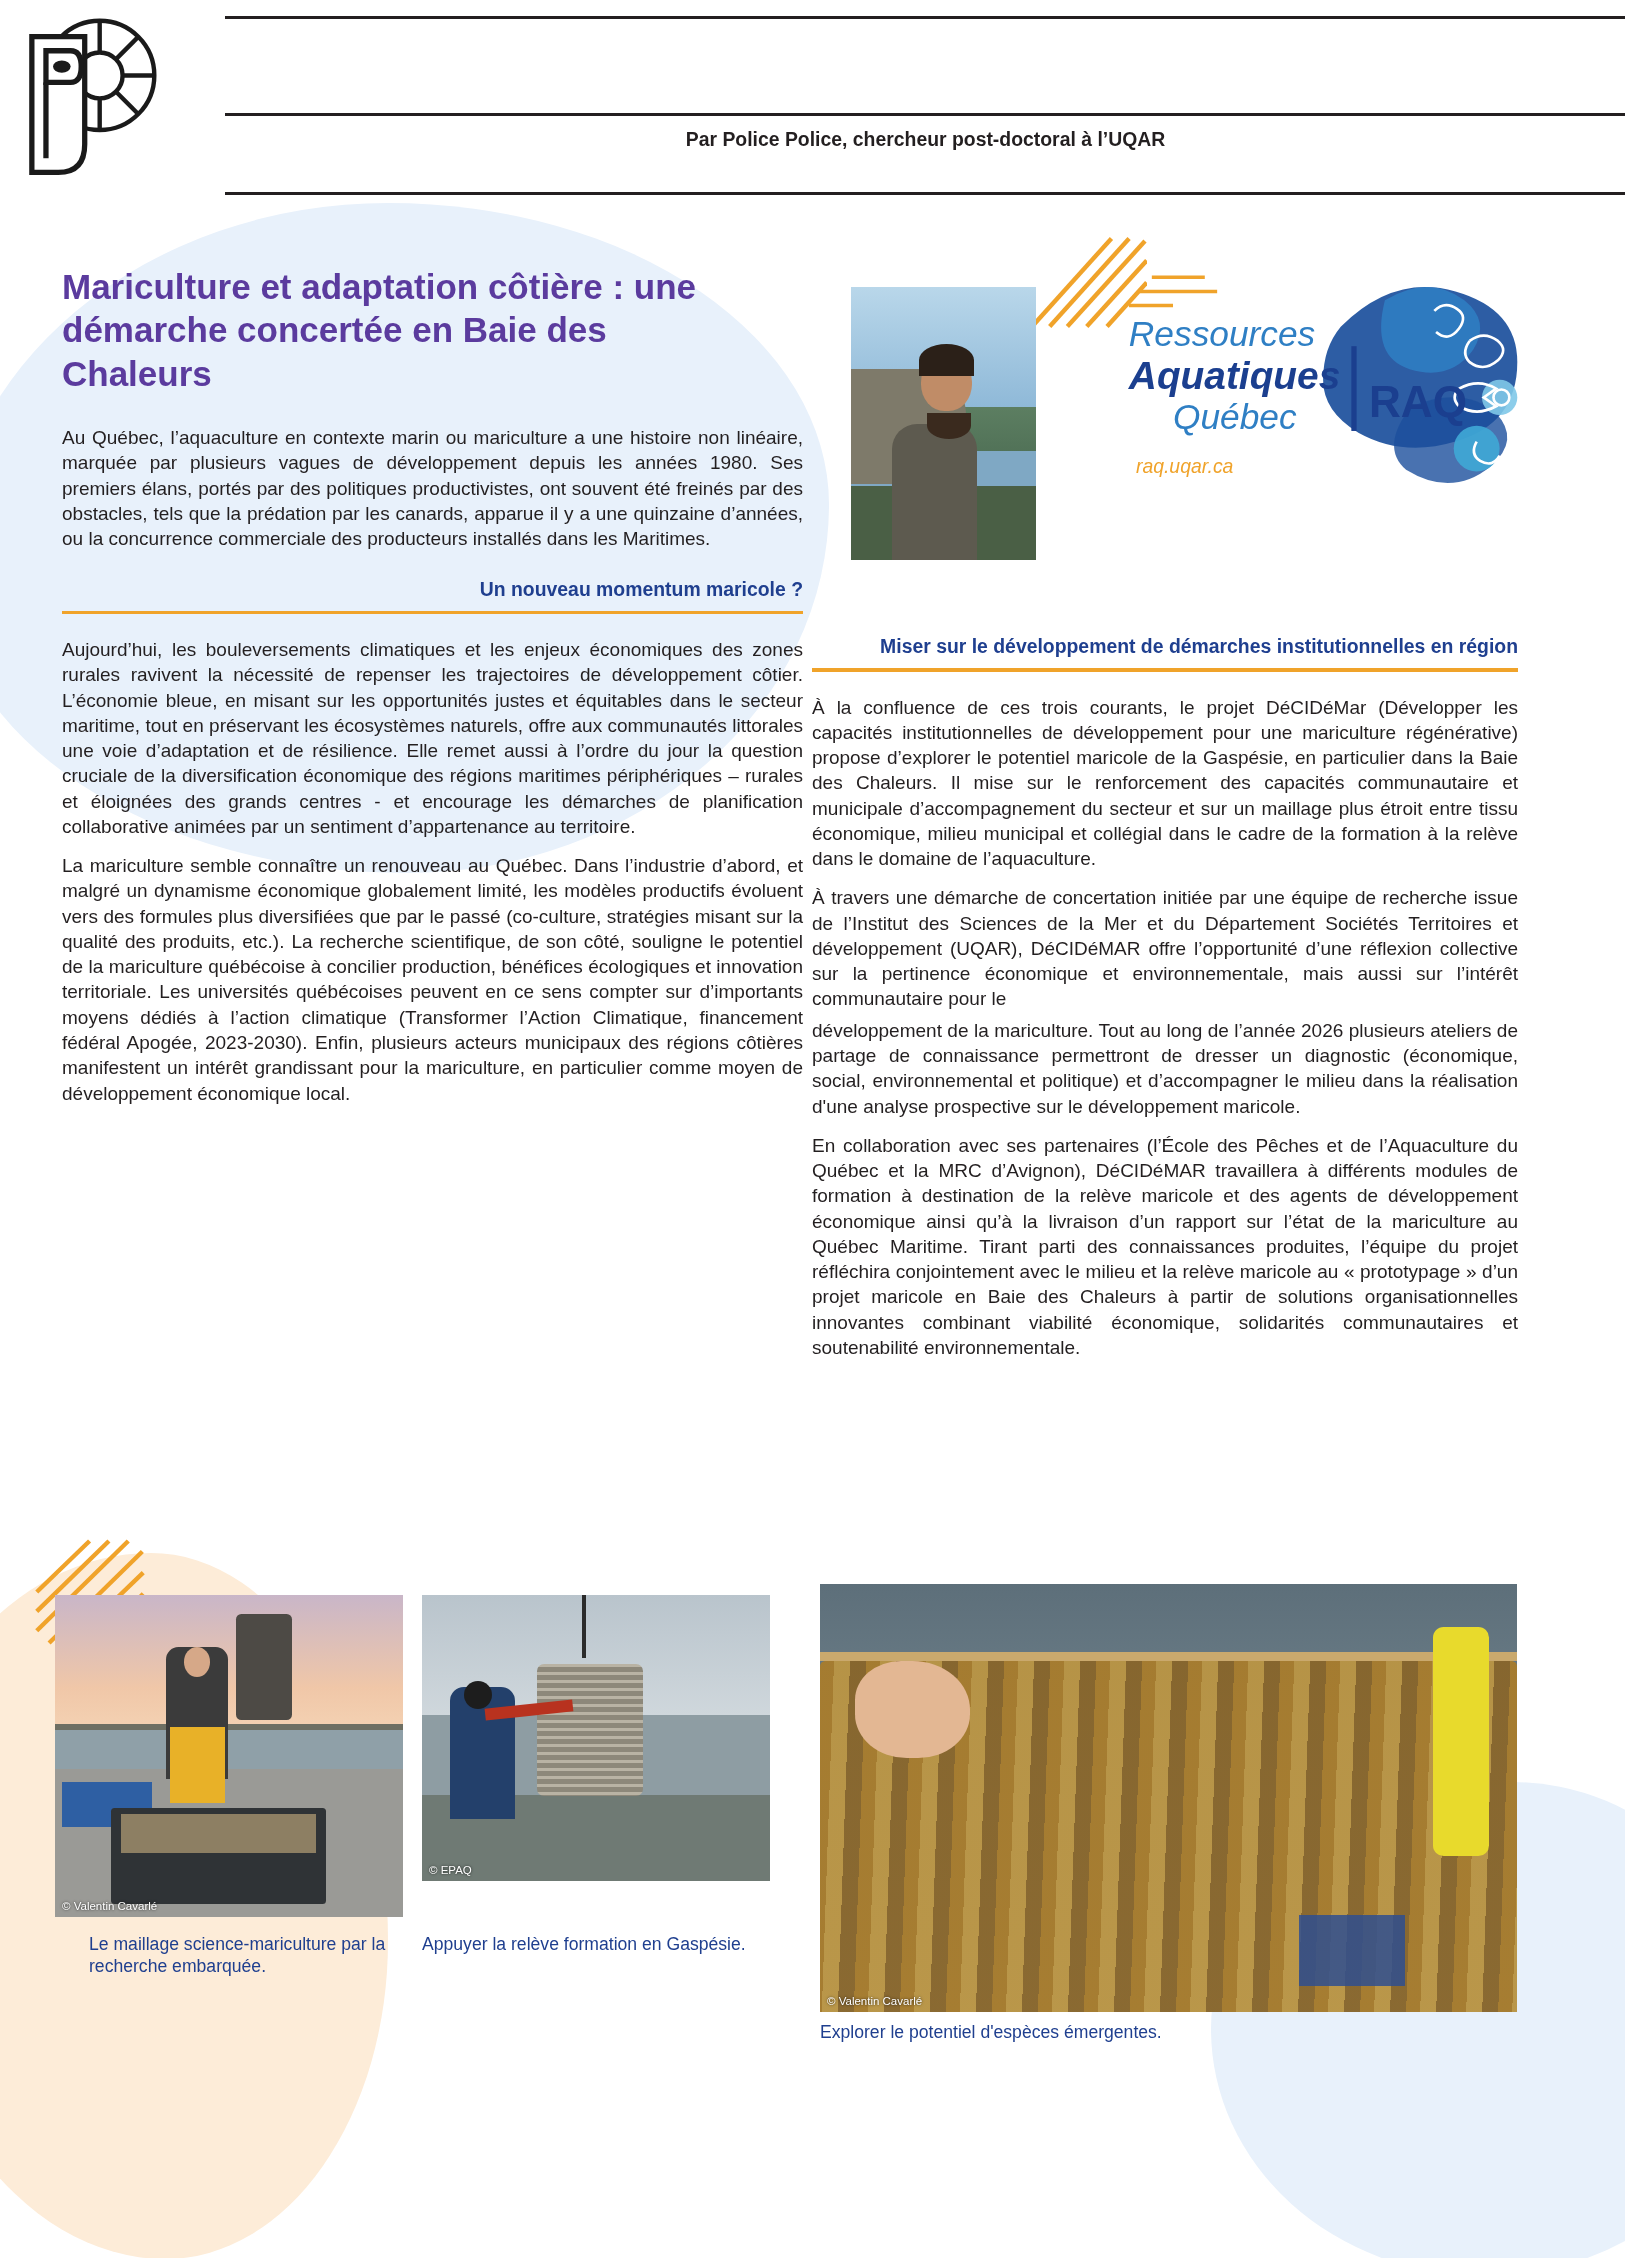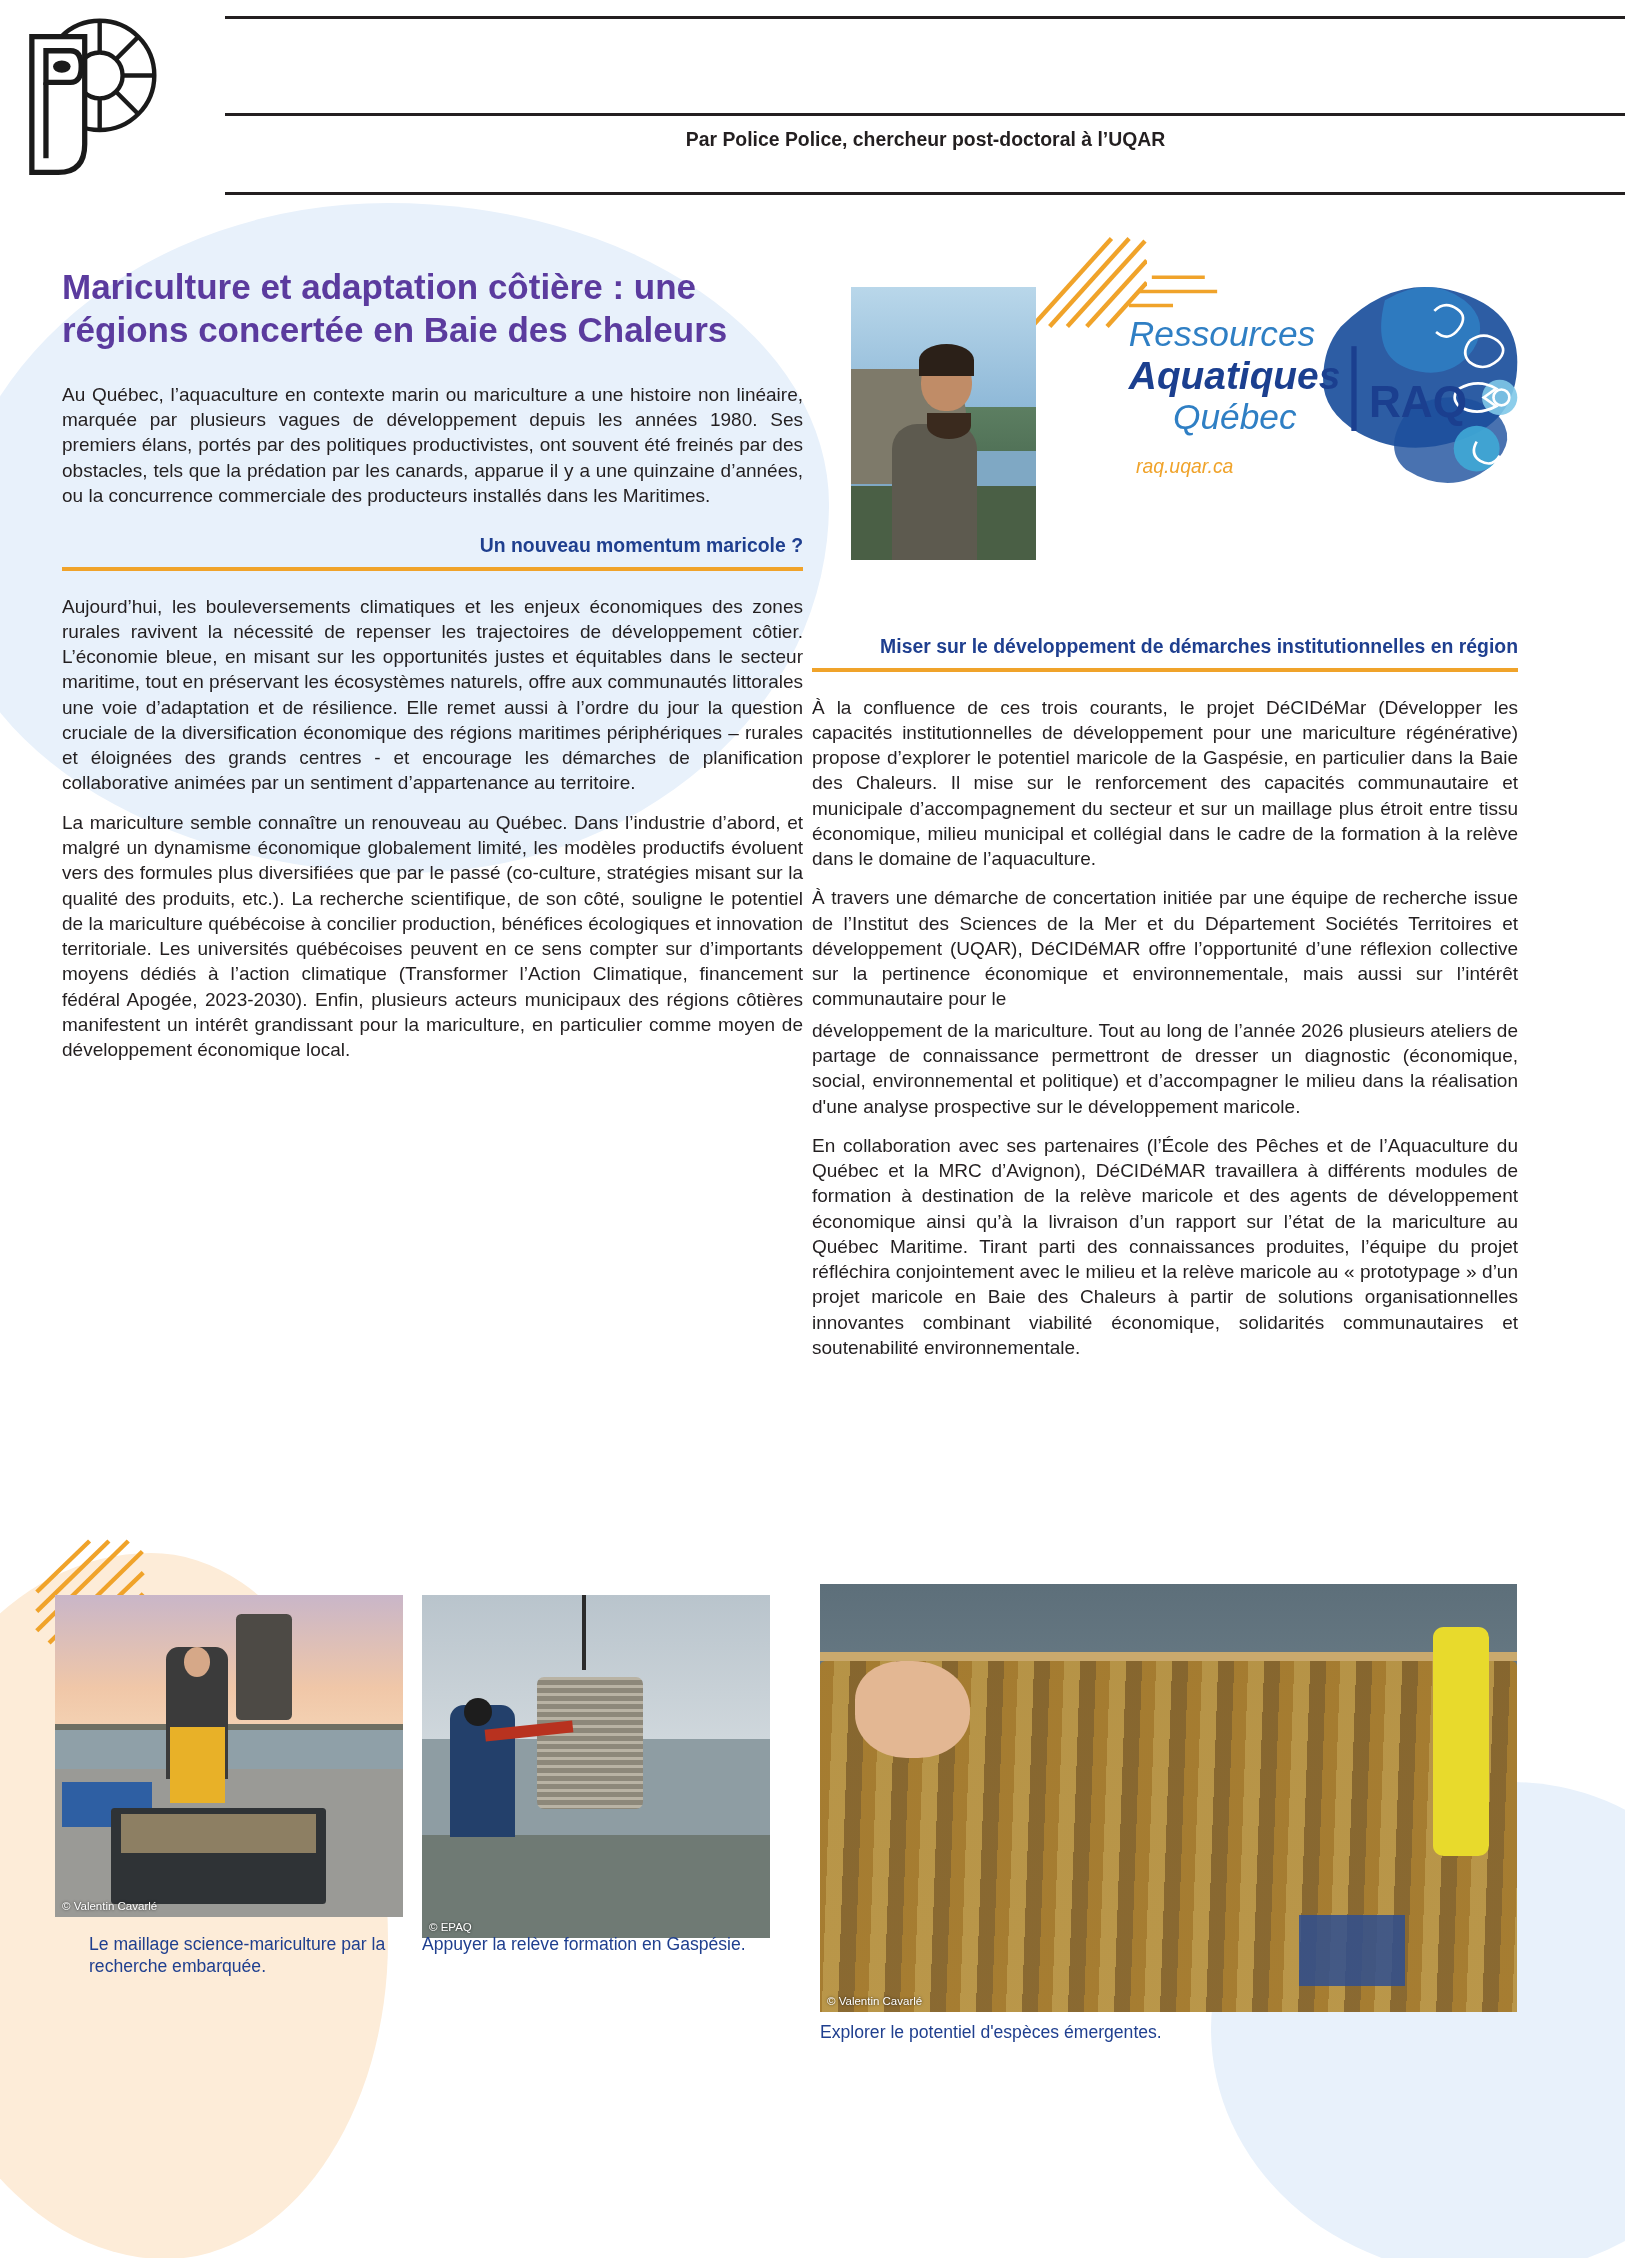--- a/index.html
+++ b/index.html
@@ -236,21 +236,21 @@
   #photo-1 .deck { position:absolute; left:0; bottom:0; width:100%; height:46%; background:#9a9a96; }
   #photo-1 .bin { position:absolute; left:16%; bottom:4%; width:62%; height:30%; background:#2f3336; border-radius:3.5px; }
   #photo-1 .binfill { position:absolute; left:19%; bottom:20%; width:56%; height:12%; background:#8d7f63; }
   #photo-1 .crate { position:absolute; left:2%; bottom:28%; width:26%; height:14%; background:#2e5fa3; }
   #photo-1 .person { position:absolute; left:32%; top:16%; width:62px; height:132px; background:#3b3b3b; border-radius:12.4px 12.4px 0 0; }
   #photo-1 .pants { position:absolute; left:33%; top:41%; width:55px; height:76px; background:#e8b128; }
   #photo-1 .face { position:absolute; left:37%; top:16%; width:26.5px; height:30px; background:#d6a888; border-radius:50%; }
   #photo-1 .tower { position:absolute; left:52%; top:6%; width:56px; height:106px; background:#4d4a45; border-radius:5.3px; }
 
   
-  #photo-2 { left: 422px; top: 1595px; width: 348px; height: 343px; }
+  #photo-2 { left: 422px; top: 1595px; width: 348px; height: 286px; }
   #photo-2 .sky { position:absolute; inset:0 0 58% 0; background: linear-gradient(#b9c4cc, #cfd7dc); }
   #photo-2 .sea { position:absolute; left:0; top:42%; width:100%; height:28%; background:#8e9da3; }
   #photo-2 .deck { position:absolute; left:0; bottom:0; width:100%; height:30%; background:#6f7a74; }
   #photo-2 .cable { position:absolute; left:46%; top:0; width:3.5px; height:22%; background:#2b2b2b; }
   #photo-2 .cage { position:absolute; left:33%; top:24%; width:106px; height:132px; background:repeating-linear-gradient(#b9b3a4 0 3.5px, #8d887a 3.5px 8px); border-radius:7px; }
   #photo-2 .worker { position:absolute; left:8%; top:32%; width:65px; height:132px; background:#23406b; border-radius:14px 14px 0 0; }
   #photo-2 .worker-head { position:absolute; left:12%; top:30%; width:28px; height:28px; background:#1d1d1d; border-radius:50%; }
   #photo-2 .worker-arm { position:absolute; left:18%; top:38%; width:88px; height:12.4px; background:#b8321f; transform: rotate(-6deg); }
 
   
@@ -358,21 +358,21 @@
   <text x="282" y="172" font-family="Liberation Sans, sans-serif" font-size="50" font-weight="bold" fill="#1b3f8f">RAQ</text>
   <g stroke="#f0a32a" stroke-width="4">
     <line x1="36" y1="14" x2="96" y2="14"></line>
     <line x1="22" y1="30" x2="110" y2="30"></line>
     <line x1="10" y1="46" x2="60" y2="46"></line>
   </g>
   <text x="18" y="236" font-family="Liberation Sans, sans-serif" font-size="22" font-style="italic" fill="#f0a32a">raq.uqar.ca</text>
 </svg>
 
 <div id="col-left">
-  <h1 id="headline">Mariculture et adaptation côtière : une régions concertée en Baie des Chaleurs</h1>
+  <h1 id="headline">Mariculture et adaptation côtière : une démarche concertée en Baie des Chaleurs</h1>
   <p class="body">Au Québec, l’aquaculture en contexte marin ou mariculture a une histoire non linéaire, marquée par plusieurs vagues de développement depuis les années 1980. Ses premiers élans, portés par des politiques productivistes, ont souvent été freinés par des obstacles, tels que la prédation par les canards, apparue il y a une quinzaine d’années, ou la concurrence commerciale des producteurs installés dans les Maritimes.</p>
 
   <div class="subhead-wrap">
     <div class="subhead">Un nouveau momentum maricole ?</div>
     <div class="subhead-rule"></div>
   </div>
 
   <p class="body">Aujourd’hui, les bouleversements climatiques et les enjeux économiques des zones rurales ravivent la nécessité de repenser les trajectoires de développement côtier. L’économie bleue, en misant sur les opportunités justes et équitables dans le secteur maritime, tout en préservant les écosystèmes naturels, offre aux communautés littorales une voie d’adaptation et de résilience. Elle remet aussi à l’ordre du jour la question cruciale de la diversification économique des régions maritimes périphériques – rurales et éloignées des grands centres - et encourage les démarches de planification collaborative animées par un sentiment d’appartenance au territoire.</p>
   <p class="body">La mariculture semble connaître un renouveau au Québec. Dans l’industrie d’abord, et malgré un dynamisme économique globalement limité, les modèles productifs évoluent vers des formules plus diversifiées que par le passé (co-culture, stratégies misant sur la qualité des produits, etc.). La recherche scientifique, de son côté, souligne le potentiel de la mariculture québécoise à concilier production, bénéfices écologiques et innovation territoriale. Les universités québécoises peuvent en ce sens compter sur d’importants moyens dédiés à l’action climatique (Transformer l’Action Climatique, financement fédéral Apogée, 2023-2030). Enfin, plusieurs acteurs municipaux des régions côtières manifestent un intérêt grandissant pour la mariculture, en particulier comme moyen de développement économique local.</p>
 </div>

